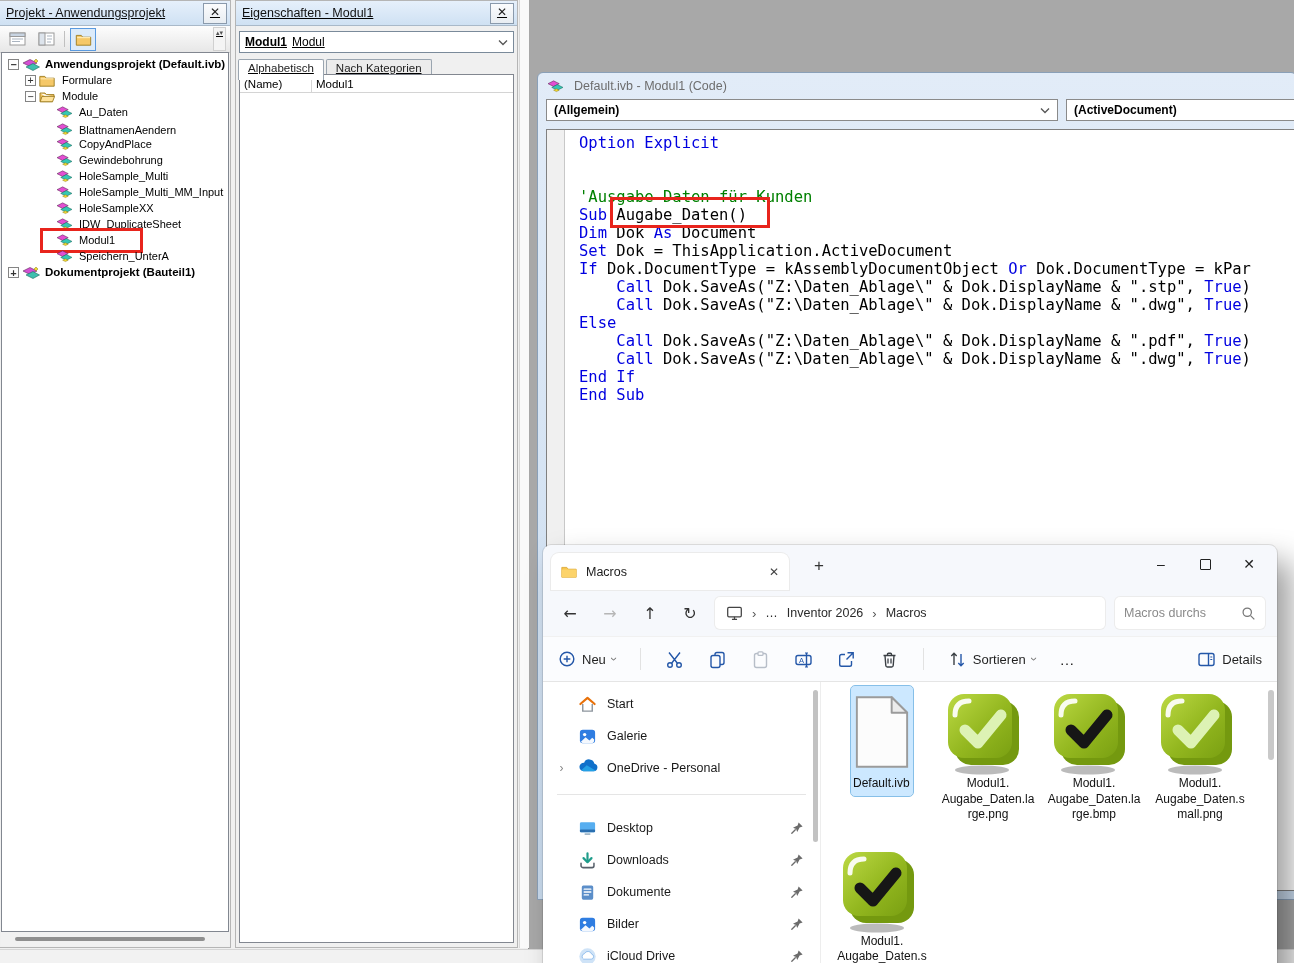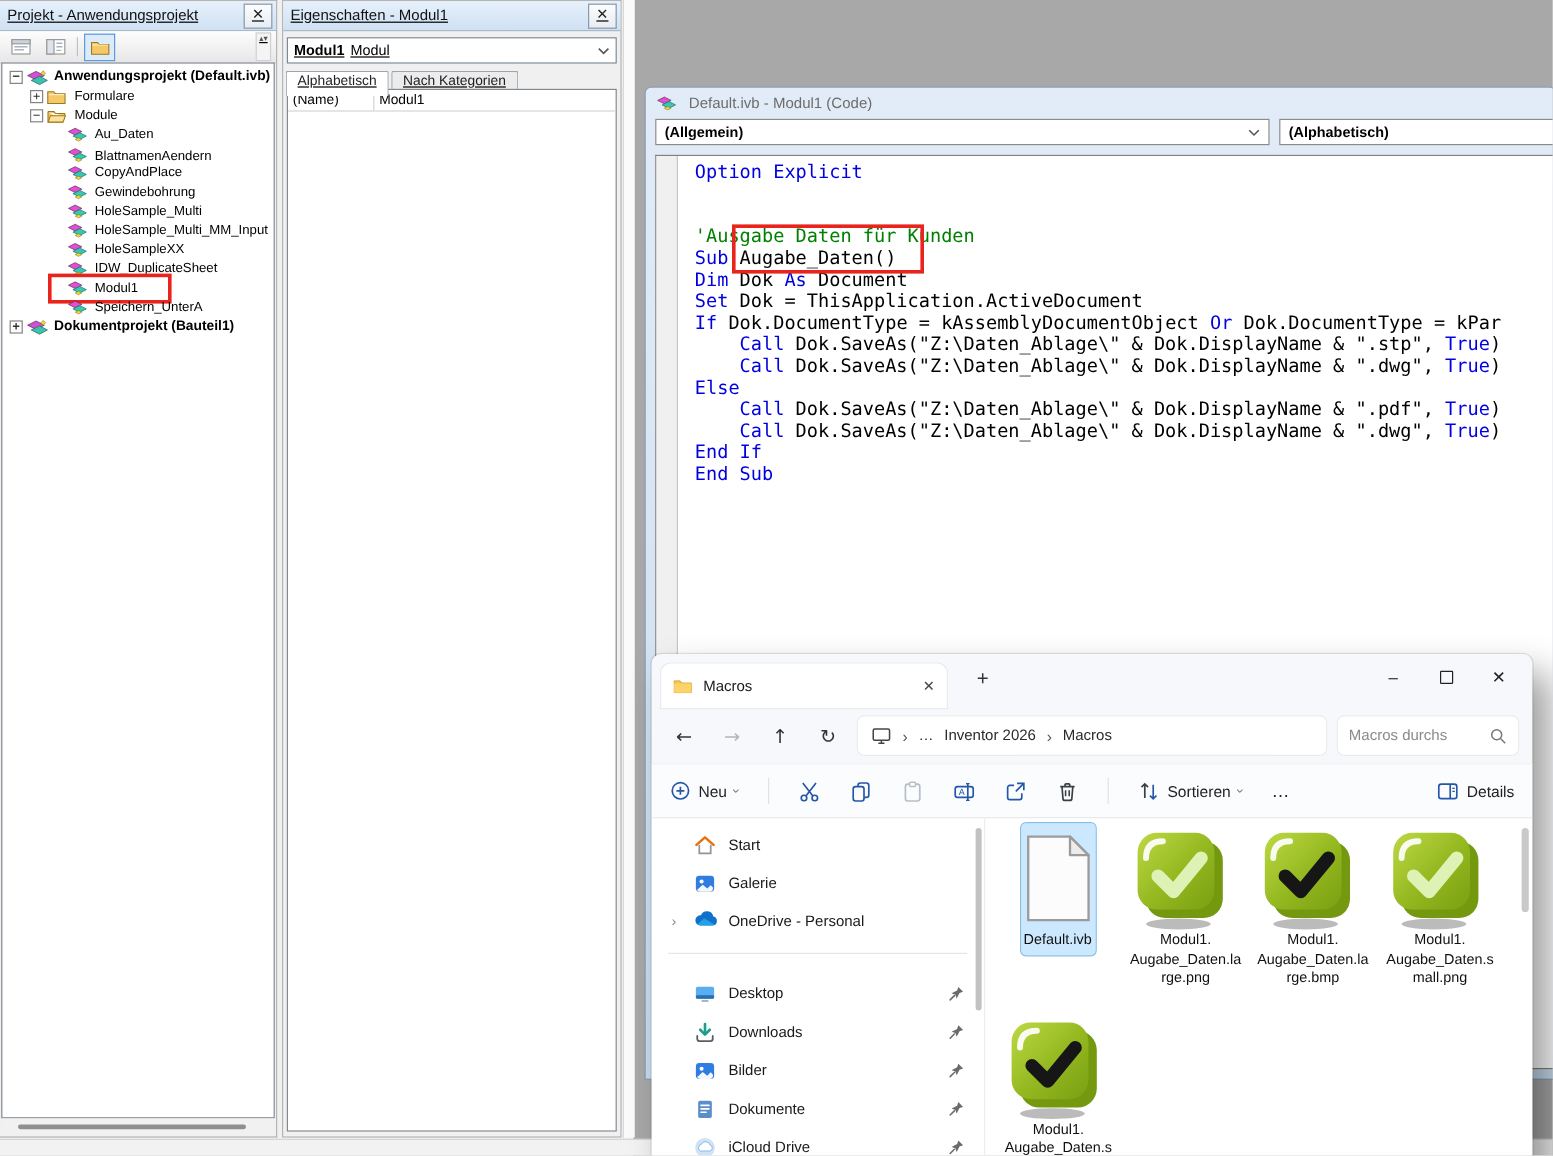--- a/index.html
+++ b/index.html
@@ -55,21 +55,21 @@
   .combo{background:#fff;border:1px solid #8a8a8a;height:22px;display:flex;align-items:center;padding:0 7px;font-size:12px;font-weight:bold;color:#000;box-sizing:border-box;}
   .combo.left{width:512px;}
   .combo.right{flex:1;}
   .cw-codearea{position:absolute;top:56px;left:8px;right:0;bottom:8px;background:#fff;border:1px solid #808080;border-right:none;display:flex;overflow:hidden;}
   .margin-strip{width:17px;background:#f0f0f0;border-right:1px solid #c8c8c8;flex:none;}
   .code-scroll{flex:1;padding:4px 0 0 14px;font-family:"DejaVu Sans Mono","Liberation Mono",monospace;font-size:15.5px;line-height:18px;white-space:pre;overflow:hidden;}
   .code-line{height:18px;}
   .tok-kw{color:#0000e0;}
   .tok-cm{color:#008000;}
   .tok-pl{color:#000;}
-  .box-red{outline:3px solid #e8241c;padding:16px 20px 1px 3px;margin-left:-3px;}
+  .box-red{outline:3px solid #e8241c;padding:6px 20px 1px 3px;margin-left:-3px;}
 
   
   .explorer{position:absolute;left:543px;top:545px;width:734px;height:500px;background:#f6f8fc;border-radius:8px 8px 0 0;z-index:5;box-shadow:0 0 0 1px rgba(0,0,0,.10),14px 16px 30px rgba(0,0,0,.38);overflow:hidden;}
   .ex-tabbar{height:45px;position:relative;}
   .ex-tab{position:absolute;left:8px;top:8px;width:238px;height:37px;background:#fff;border-radius:8px 8px 0 0;display:flex;align-items:center;gap:9px;padding:0 10px;font-size:12.5px;color:#1a1a1a;box-shadow:0 0 0 1px #ebebeb;box-sizing:border-box;}
   .ex-tab-label{flex:1;}
   .ex-tabclose{color:#444;font-size:12px;}
   .ex-newtab{position:absolute;left:264px;top:11px;font-size:17px;color:#333;width:24px;text-align:center;}
   .ex-winbtns{position:absolute;top:2px;right:6px;display:flex;}
   .ex-winbtn{width:44px;height:34px;display:flex;align-items:center;justify-content:center;font-size:14px;color:#222;}
@@ -139,21 +139,21 @@
     <div class="cw-combos">
       <div class="combo left">
         <span>(Allgemein)</span>
         <span class="combo-chev">
           <svg width="10" height="7" viewBox="0 0 10 7">
               <path d="M1 1.5 L5 5.5 L9 1.5" fill="none" stroke="#555" stroke-width="1.3"></path>
             </svg>
         </span>
       </div>
       <div class="combo right">
-        <span>(Alphabetisch)</span>
+        <span>(ActiveDocument)</span>
       </div>
     </div>
     <div class="cw-codearea">
       <div class="margin-strip"></div>
       <div class="code-scroll" id="codeLines"><div class="code-line"><span class="tok-kw">Option Explicit</span></div><div class="code-line"></div><div class="code-line"></div><div class="code-line"><span class="tok-cm">'Ausgabe Daten für Kunden</span></div><div class="code-line"><span class="tok-kw">Sub</span><span class="tok-pl"> </span><span class="tok-pl box-red">Augabe_Daten()</span></div><div class="code-line"><span class="tok-kw">Dim</span><span class="tok-pl"> Dok </span><span class="tok-kw">As</span><span class="tok-pl"> Document</span></div><div class="code-line"><span class="tok-kw">Set</span><span class="tok-pl"> Dok = ThisApplication.ActiveDocument</span></div><div class="code-line"><span class="tok-kw">If</span><span class="tok-pl"> Dok.DocumentType = kAssemblyDocumentObject </span><span class="tok-kw">Or</span><span class="tok-pl"> Dok.DocumentType = kPar</span></div><div class="code-line"><span class="tok-pl">    </span><span class="tok-kw">Call</span><span class="tok-pl"> Dok.SaveAs("Z:\Daten_Ablage\" &amp; Dok.DisplayName &amp; ".stp", </span><span class="tok-kw">True</span><span class="tok-pl">)</span></div><div class="code-line"><span class="tok-pl">    </span><span class="tok-kw">Call</span><span class="tok-pl"> Dok.SaveAs("Z:\Daten_Ablage\" &amp; Dok.DisplayName &amp; ".dwg", </span><span class="tok-kw">True</span><span class="tok-pl">)</span></div><div class="code-line"><span class="tok-kw">Else</span></div><div class="code-line"><span class="tok-pl">    </span><span class="tok-kw">Call</span><span class="tok-pl"> Dok.SaveAs("Z:\Daten_Ablage\" &amp; Dok.DisplayName &amp; ".pdf", </span><span class="tok-kw">True</span><span class="tok-pl">)</span></div><div class="code-line"><span class="tok-pl">    </span><span class="tok-kw">Call</span><span class="tok-pl"> Dok.SaveAs("Z:\Daten_Ablage\" &amp; Dok.DisplayName &amp; ".dwg", </span><span class="tok-kw">True</span><span class="tok-pl">)</span></div><div class="code-line"><span class="tok-kw">End If</span></div><div class="code-line"><span class="tok-kw">End Sub</span></div></div>
     </div>
   </div>
 
   <div class="vb-panel project-panel">
     <div class="vb-titlebar">
@@ -551,42 +551,42 @@
               <svg width="14" height="14" viewBox="0 0 14 14">
                 <path d="M8.6 1.4 L12.6 5.4 L9.6 6.4 L7.2 11 L6.1 7.9 L3 6.8 L7.6 4.4 Z" fill="#6b6b6b"></path>
                 <path d="M5.3 8.7 L1.8 12.2" stroke="#6b6b6b" stroke-width="1.3" stroke-linecap="round"></path>
               </svg>
             </span>
           </div>
           <div class="sb-row">
             <span class="sb-chev"></span>
             <span class="sb-icon">
               <svg width="19" height="19" viewBox="0 0 20 20">
-                <rect x="2" y="3" width="16" height="14" rx="3" fill="#2f7de1"></rect>
-                <circle cx="7" cy="8" r="1.8" fill="#fff"></circle>
-                <path d="M3 15.5 L8 10.8 L12 14.2 L15 11.2 L17 13.2 V14 a3 3 0 0 1 -3 3 H6 a3 3 0 0 1 -3 -3 Z" fill="#fff" opacity=".95"></path>
-              </svg>
-            </span>
-            <span class="sb-label">Bilder</span>
+                <rect x="4" y="2.5" width="12" height="15" rx="1.6" fill="#5b8ec9"></rect>
+                <path d="M6.5 6.5 H13.5 M6.5 9.5 H13.5 M6.5 12.5 H11" stroke="#fff" stroke-width="1.4" stroke-linecap="round"></path>
+              </svg>
+            </span>
+            <span class="sb-label">Dokumente</span>
             <span class="sb-pin">
               <svg width="14" height="14" viewBox="0 0 14 14">
                 <path d="M8.6 1.4 L12.6 5.4 L9.6 6.4 L7.2 11 L6.1 7.9 L3 6.8 L7.6 4.4 Z" fill="#6b6b6b"></path>
                 <path d="M5.3 8.7 L1.8 12.2" stroke="#6b6b6b" stroke-width="1.3" stroke-linecap="round"></path>
               </svg>
             </span>
           </div>
           <div class="sb-row">
             <span class="sb-chev"></span>
             <span class="sb-icon">
               <svg width="19" height="19" viewBox="0 0 20 20">
-                <rect x="4" y="2.5" width="12" height="15" rx="1.6" fill="#5b8ec9"></rect>
-                <path d="M6.5 6.5 H13.5 M6.5 9.5 H13.5 M6.5 12.5 H11" stroke="#fff" stroke-width="1.4" stroke-linecap="round"></path>
-              </svg>
-            </span>
-            <span class="sb-label">Dokumente</span>
+                <rect x="2" y="3" width="16" height="14" rx="3" fill="#2f7de1"></rect>
+                <circle cx="7" cy="8" r="1.8" fill="#fff"></circle>
+                <path d="M3 15.5 L8 10.8 L12 14.2 L15 11.2 L17 13.2 V14 a3 3 0 0 1 -3 3 H6 a3 3 0 0 1 -3 -3 Z" fill="#fff" opacity=".95"></path>
+              </svg>
+            </span>
+            <span class="sb-label">Bilder</span>
             <span class="sb-pin">
               <svg width="14" height="14" viewBox="0 0 14 14">
                 <path d="M8.6 1.4 L12.6 5.4 L9.6 6.4 L7.2 11 L6.1 7.9 L3 6.8 L7.6 4.4 Z" fill="#6b6b6b"></path>
                 <path d="M5.3 8.7 L1.8 12.2" stroke="#6b6b6b" stroke-width="1.3" stroke-linecap="round"></path>
               </svg>
             </span>
           </div>
           <div class="sb-row">
             <span class="sb-chev"></span>
             <span class="sb-icon">

